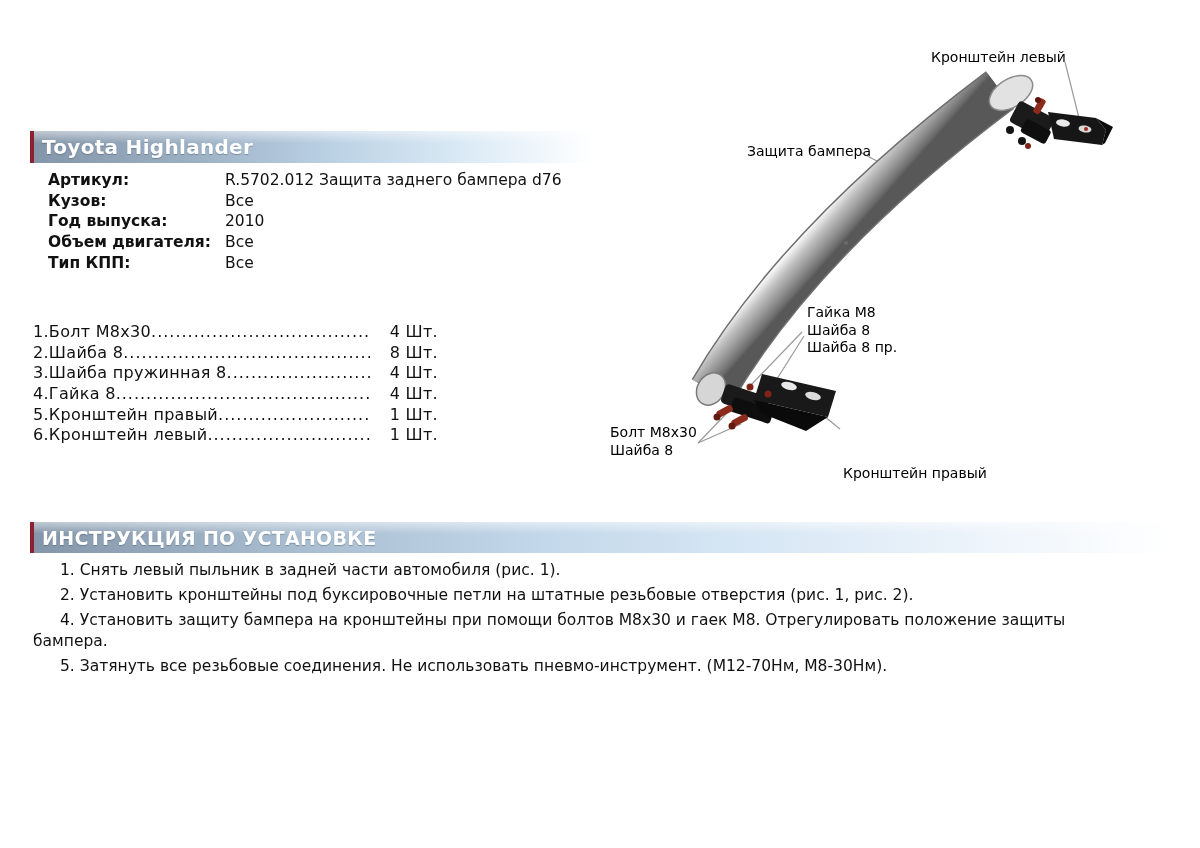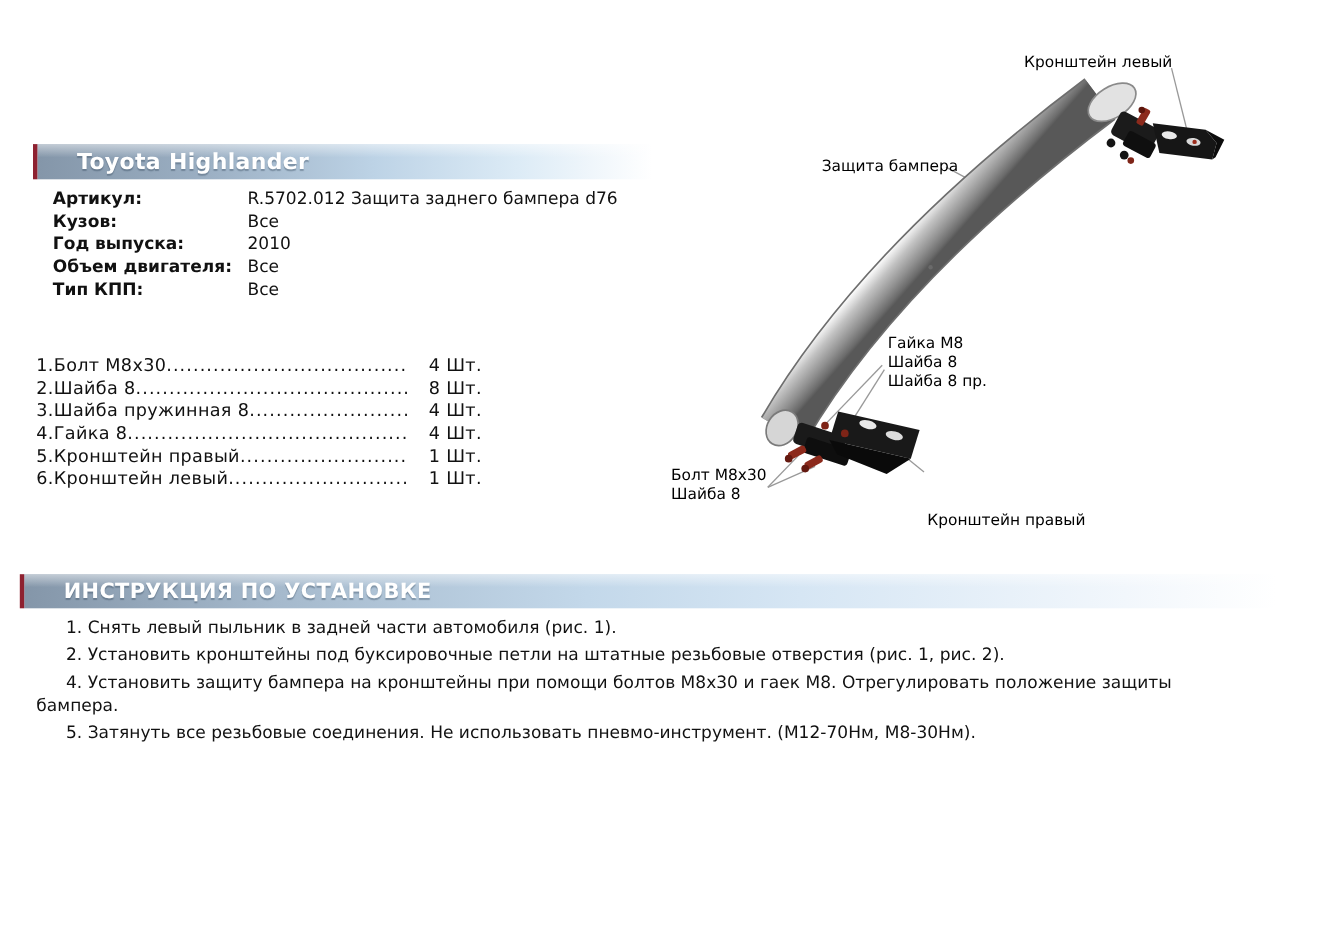--- a/index.html
+++ b/index.html
@@ -16,28 +16,28 @@
     background:
       linear-gradient(180deg, rgba(255,255,255,.5) 0%, rgba(255,255,255,0) 38%),
       linear-gradient(90deg, #8496a9 0%, #9cb0c4 28%, #bdd3e6 55%, #dcebf6 78%, #ffffff 100%);
   }
   .bar.long {
     background:
       linear-gradient(180deg, rgba(255,255,255,.5) 0%, rgba(255,255,255,0) 38%),
       linear-gradient(90deg, #8496a9 0%, #a5b9cc 20%, #c3d8ea 45%, #d6e6f4 62%, #f2f7fc 88%, #ffffff 100%);
   }
   .bar-title {
-    color:#fff; font-weight:bold; padding-left:36px; letter-spacing:.3px;
+    color:#fff; font-weight:bold; padding-left:8px; letter-spacing:.3px;
     text-shadow:0 1px 1px rgba(40,60,80,.35); white-space:nowrap;
   }
   #bar-vehicle { left:30px; top:131px; width:563px; height:32px; }
   #bar-vehicle .bar-title { font-size:20px; }
   #bar-fasteners { left:30px; top:289px; width:563px; height:30px; }
   #bar-fasteners .bar-title { font-size:19px; }
-  #bar-instructions { left:18px; top:522px; width:1142px; height:31px; }
+  #bar-instructions { left:30px; top:522px; width:1142px; height:31px; }
   #bar-instructions .bar-title { font-size:19px; }
 
   
   .specs { position:absolute; left:48px; top:170px; width:545px; }
   .spec-row { display:flex; height:20.6px; align-items:center; font-size:15.5px; }
   .spec-label { width:177px; font-weight:bold; flex:none; white-space:nowrap; }
   .spec-value { white-space:nowrap; }
 
   
   .parts { position:absolute; left:33px; top:322px; width:405px; }

